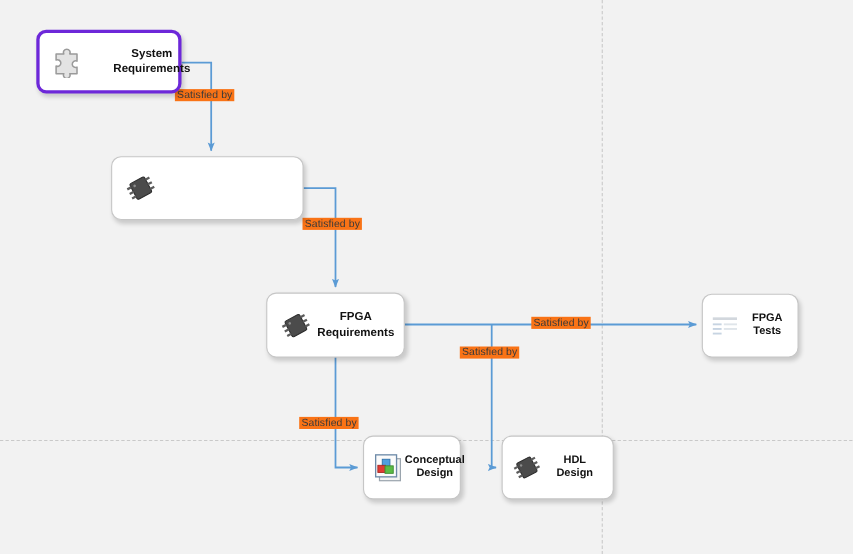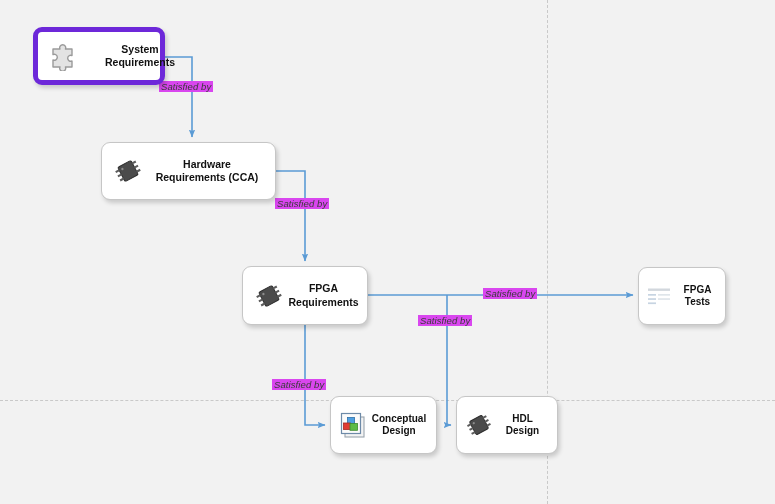--- a/index.html
+++ b/index.html
@@ -52,39 +52,38 @@
   .wire-head {
     fill: #5b9bd5;
   }
 
   
   .edge-label {
     position: absolute;
     font-size: 9.5px;
     color: #3a3a3a;
     white-space: nowrap;
-    background: #d946ef;
+    background: #f97316;
     padding: 0 2px;
     letter-spacing: 0.1px;
-    font-style: italic;
   }
 
   
   .node {
     position: absolute;
     box-sizing: border-box;
     background: #ffffff;
     border: 1px solid #c6c6c6;
     border-radius: 9px;
     box-shadow: 2px 3px 4px rgba(0,0,0,0.17);
     display: flex;
     align-items: center;
   }
   .node.selected {
-    border: 5px solid #6d28d9;
+    border: 3px solid #6d28d9;
     box-shadow: 2px 3px 4px rgba(0,0,0,0.17);
     gap: 24px;
   }
   .node-icon {
     flex: 0 0 auto;
     margin-left: 9px;
     width: 34px;
     height: 34px;
     display: flex;
     align-items: center;
@@ -155,22 +154,20 @@
             <rect x="4.6" y="14.9" width="4.2" height="2.1"></rect>
             <rect x="4.6" y="19.6" width="4.2" height="2.1"></rect>
             <rect x="23.2" y="10.2" width="4.2" height="2.1"></rect>
             <rect x="23.2" y="14.9" width="4.2" height="2.1"></rect>
             <rect x="23.2" y="19.6" width="4.2" height="2.1"></rect>
           </g>
           <circle cx="12" cy="11.6" r="1.2" fill="#8d8d8d"></circle>
         </g>
       </svg>
     </div>
-    <div class="node-label">Hardware
-Requirements (CCA)</div>
   </div>
 
   <div class="node" id="node-2" style="left: 242px; top: 266px; width: 126px; height: 59px;">
     <div class="node-icon">
       <svg width="32" height="32" viewBox="0 0 32 32">
         <g transform="rotate(-28 16 16)">
           <rect x="8.5" y="8" width="15" height="16" rx="1.6" fill="#4b4b4b" stroke="#2c2c2c" stroke-width="1"></rect>
           <g fill="#5c5c5c">
             <rect x="4.6" y="10.2" width="4.2" height="2.1"></rect>
             <rect x="4.6" y="14.9" width="4.2" height="2.1"></rect>
@@ -195,21 +192,21 @@
         <rect x="12" y="11" width="12" height="1.7" fill="#dfe5ea"></rect>
         <rect x="2" y="15.2" width="8" height="1.7" fill="#c7d4e2"></rect>
         <rect x="12" y="15.2" width="12" height="1.7" fill="#dfe5ea"></rect>
         <rect x="2" y="19.4" width="8" height="1.7" fill="#c7d4e2"></rect>
       </svg>
     </div>
     <div class="node-label">FPGA
 Tests</div>
   </div>
 
-  <div class="node node-sm" id="node-4" style="left: 330px; top: 396px; width: 107px; height: 58px;">
+  <div class="node node-sm" id="node-4" style="left: 330px; top: 396px; width: 89px; height: 58px;">
     <div class="node-icon">
       <svg width="30" height="30" viewBox="0 0 30 30">
         <rect x="7" y="7" width="19" height="20" fill="#f3f3f3" stroke="#9aa4ad" stroke-width="1.1"></rect>
         <rect x="3.5" y="3.5" width="19" height="20" fill="#fbfbfb" stroke="#6d8aa8" stroke-width="1.2"></rect>
         <rect x="9.5" y="7.5" width="7" height="6.5" fill="#4f9fe0" stroke="#2d6fa8" stroke-width="0.8"></rect>
         <rect x="5.5" y="13" width="7" height="6.5" fill="#e03b33" stroke="#a62723" stroke-width="0.8"></rect>
         <rect x="12" y="13.5" width="7.5" height="6.8" fill="#5cbb46" stroke="#3c8a2e" stroke-width="0.8"></rect>
       </svg>
     </div>
     <div class="node-label">Conceptual

